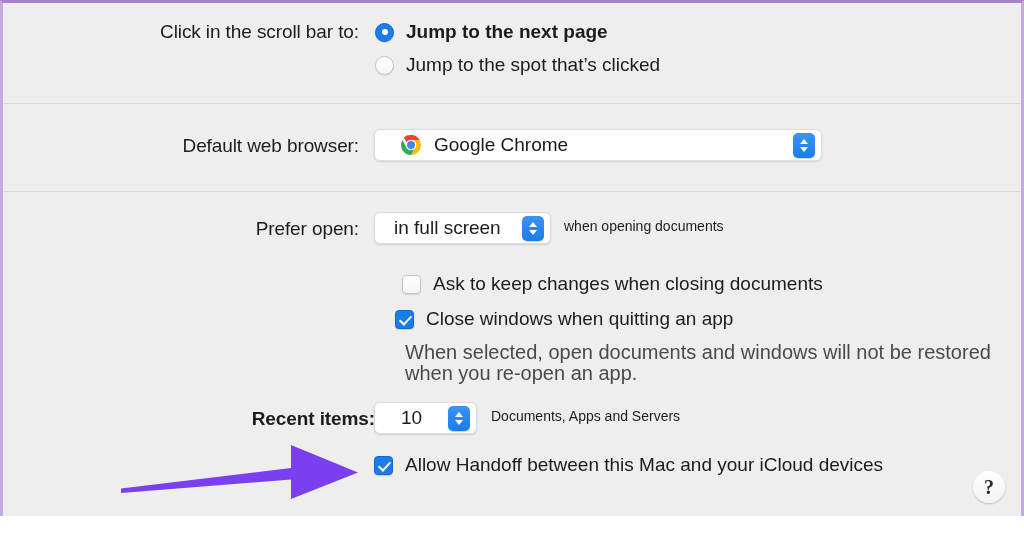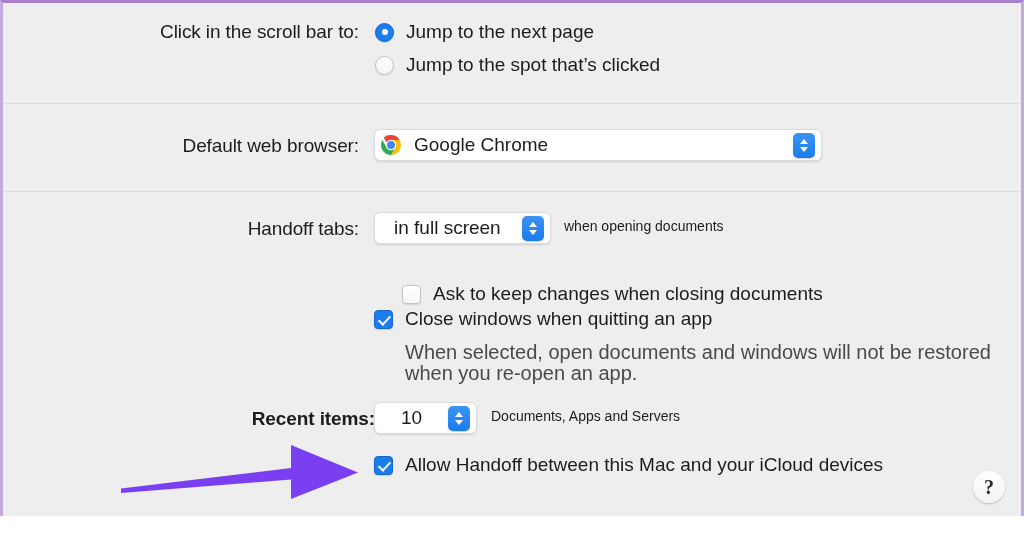--- a/index.html
+++ b/index.html
@@ -218,38 +218,38 @@
 </style>
 </head>
 <body>
 
 <div id="window">
 
   <div class="section">
 
     <div class="label-col" style="left:106px; top:18px;">Click in the scroll bar to:</div>
 
-    <div class="row" style="left:372px; top:18px;">
+    <div class="row" style="left:372px; top:18px;font-weight:bold;">
       <span class="radio on"></span>
       <span class="opt-label">Jump to the next page</span>
     </div>
 
     <div class="row" style="left:372px; top:51px;">
       <span class="radio off"></span>
       <span class="opt-label">Jump to the spot that’s clicked</span>
     </div>
 
     <div class="sep" style="top:100px;"></div>
   </div>
 
   <div class="section">
 
     <div class="label-col" style="left:106px; top:132px;">Default web browser:</div>
 
-    <div class="popup" style="position:absolute; left:371px; top:126px; width:448px; padding-left:4px;">
+    <div class="popup" style="position:absolute; left:371px; top:126px; width:448px; padding-left:24px;">
 
       <span class="chrome-icon">
         <svg viewBox="0 0 48 48" width="24" height="24">
           <circle cx="24" cy="24" r="22" fill="#ffffff"></circle>
           <path d="M24 4a20 20 0 0 1 17.32 10H24a10 10 0 0 0-8.66 5L9.4 8.9A19.93 19.93 0 0 1 24 4z" fill="#ea4335"></path>
           <path d="M41.32 14A20 20 0 0 1 24 44l8.66-15A10 10 0 0 0 24 14z" fill="#fbbc05"></path>
           <path d="M24 44A20 20 0 0 1 6.7 14l8.64 15A10 10 0 0 0 32.66 29z" fill="#34a853"></path>
           <circle cx="24" cy="24" r="10.5" fill="#ffffff"></circle>
           <circle cx="24" cy="24" r="8" fill="#4285f4"></circle>
         </svg>
@@ -261,38 +261,38 @@
         <span class="chev up"></span>
         <span class="chev down"></span>
       </span>
     </div>
 
     <div class="sep" style="top:188px;"></div>
   </div>
 
   <div class="section">
 
-    <div class="label-col" style="left:106px; top:215px;">Handoff tabs:</div>
+    <div class="label-col" style="left:106px; top:215px;">Prefer open:</div>
 
     <div class="popup" style="position:absolute; left:371px; top:209px; width:177px; padding-left:19px;">
       <span class="value">in full screen</span>
       <span class="stepper" style="right:6px; top:3px;">
         <span class="chev up"></span>
         <span class="chev down"></span>
       </span>
     </div>
 
     <div class="inline-text" style="position:absolute; left:561px; top:215px;">when opening documents</div>
 
-    <div class="row" style="left:371px; top:280px;padding-left:28px;">
+    <div class="row" style="left:371px; top:270px;padding-left:28px;">
       <span class="cbox off"></span>
       <span class="opt-label">Ask to keep changes when closing documents</span>
     </div>
 
-    <div class="row" style="left:371px; top:305px;">
+    <div class="row" style="left:392px; top:305px;">
       <span class="cbox on"></span>
       <span class="opt-label">Close windows when quitting an app</span>
     </div>
 
     <div class="helper" style="left:402px; top:339px;">When selected, open documents and windows will not be restored when you re-open an app.</div>
 
     <div class="label-col" style="left:122px; top:405px;font-weight:bold;">Recent items:</div>
 
     <div class="popup" style="position:absolute; left:371px; top:399px; width:103px; padding-left:26px;">
       <span class="value">10</span>

